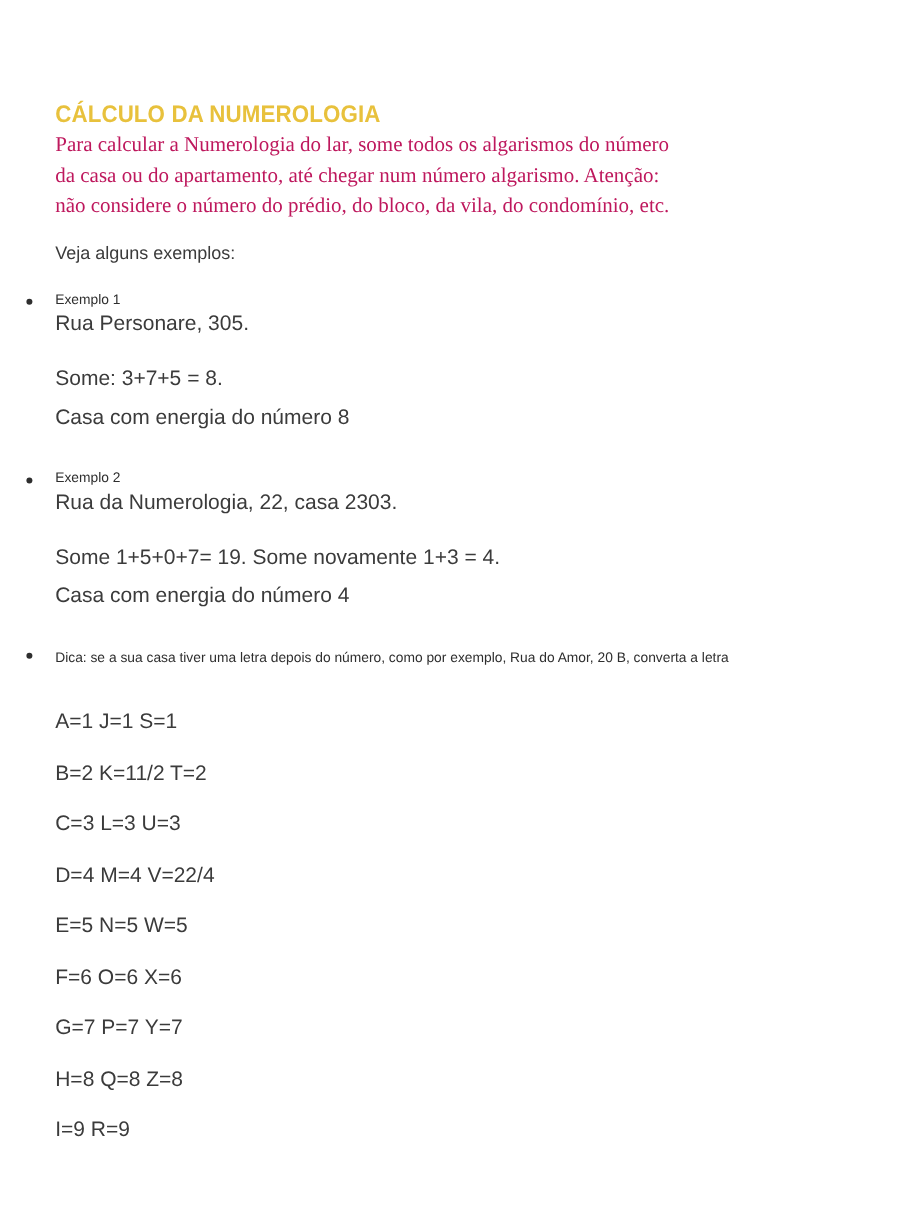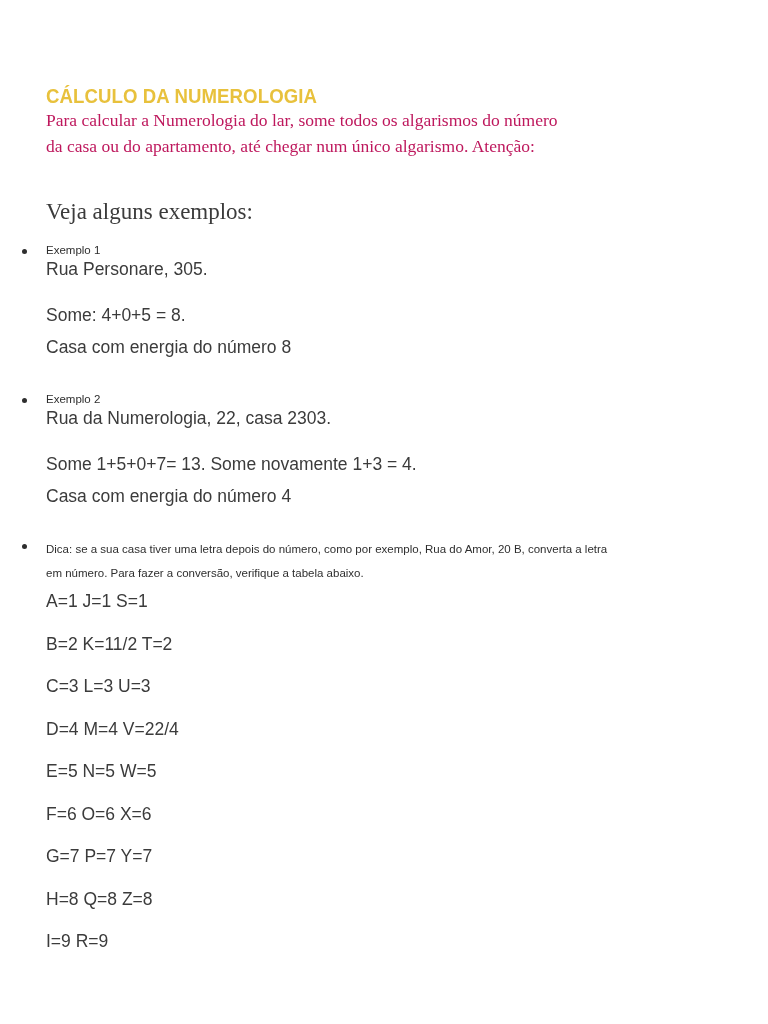--- a/index.html
+++ b/index.html
@@ -61,25 +61,24 @@
   }
   .intro .ln {
     display: block;
     white-space: nowrap;
   }
 
   .veja {
     position: absolute;
     left: 46px;
     top: 199px;
-    font-size: 23px;
+    font-size: 15px;
     line-height: 25px;
     color: #3b3b3b;
     white-space: nowrap;
-    font-family: Liberation Serif, serif;
   }
 
   
   .bullet-block {
     position: absolute;
     left: 0;
     width: 768px;
   }
   .bullet-dot {
     position: absolute;
@@ -152,46 +151,46 @@
 </head>
 <body>
 
 <div class="page">
   <div class="content">
 
     <h1 class="doc-title">CÁLCULO DA NUMEROLOGIA</h1>
 
     <div class="intro">
       <span class="ln">Para calcular a Numerologia do lar, some todos os algarismos do número</span>
-      <span class="ln">da casa ou do apartamento, até chegar num único algarismo. Atenção:</span>
+      <span class="ln">da casa ou do apartamento, até chegar num número algarismo. Atenção:</span>
+      <span class="ln">não considere o número do prédio, do bloco, da vila, do condomínio, etc.</span>
     </div>
 
     <div class="veja">Veja alguns exemplos:</div>
 
     <div class="bullet-block" style="top:243px;">
       <span class="bullet-dot"></span>
       <div class="example-label">Exemplo 1</div>
       <div class="example-line ex-addr">Rua Personare, 305.</div>
-      <div class="example-line ex-sum">Some: 4+0+5 = 8.</div>
+      <div class="example-line ex-sum">Some: 3+7+5 = 8.</div>
       <div class="example-line ex-res">Casa com energia do número 8</div>
     </div>
 
     <div class="bullet-block" style="top:392px;">
       <span class="bullet-dot"></span>
       <div class="example-label">Exemplo 2</div>
       <div class="example-line ex-addr">Rua da Numerologia, 22, casa 2303.</div>
-      <div class="example-line ex-sum">Some 1+5+0+7= 13. Some novamente 1+3 = 4.</div>
+      <div class="example-line ex-sum">Some 1+5+0+7= 19. Some novamente 1+3 = 4.</div>
       <div class="example-line ex-res">Casa com energia do número 4</div>
     </div>
 
     <div class="dica-block">
       <span class="bullet-dot" style="top:7px;"></span>
       <div class="dica-text">
         <span class="dln">Dica: se a sua casa tiver uma letra depois do número, como por exemplo, Rua do Amor, 20 B, converta a letra</span>
-        <span class="dln">em número. Para fazer a conversão, verifique a tabela abaixo.</span>
       </div>
     </div>
 
     <div class="letter-table">
       <div class="letter-row">A=1 J=1 S=1</div>
       <div class="letter-row">B=2 K=11/2 T=2</div>
       <div class="letter-row">C=3 L=3 U=3</div>
       <div class="letter-row">D=4 M=4 V=22/4</div>
       <div class="letter-row">E=5 N=5 W=5</div>
       <div class="letter-row">F=6 O=6 X=6</div>

